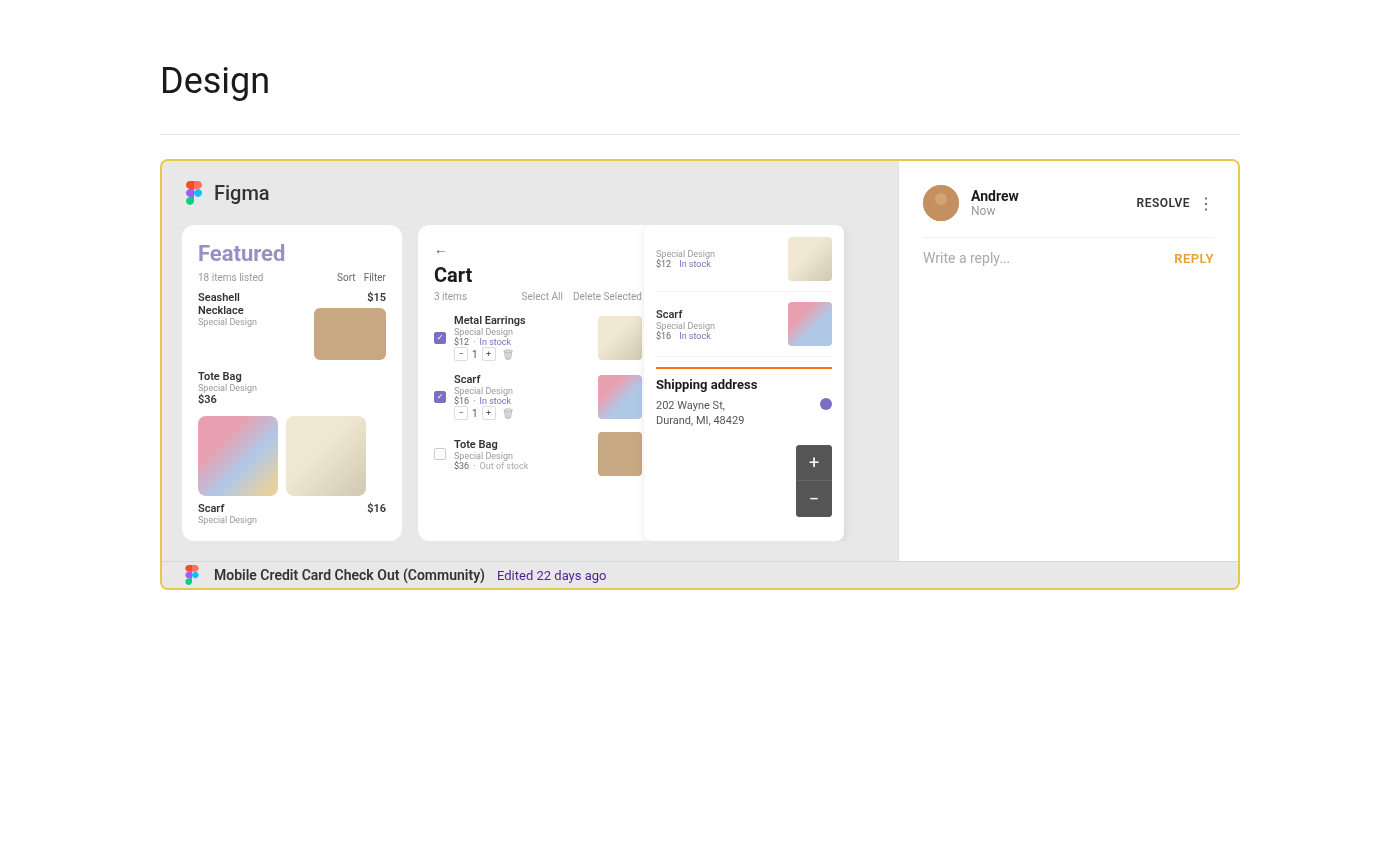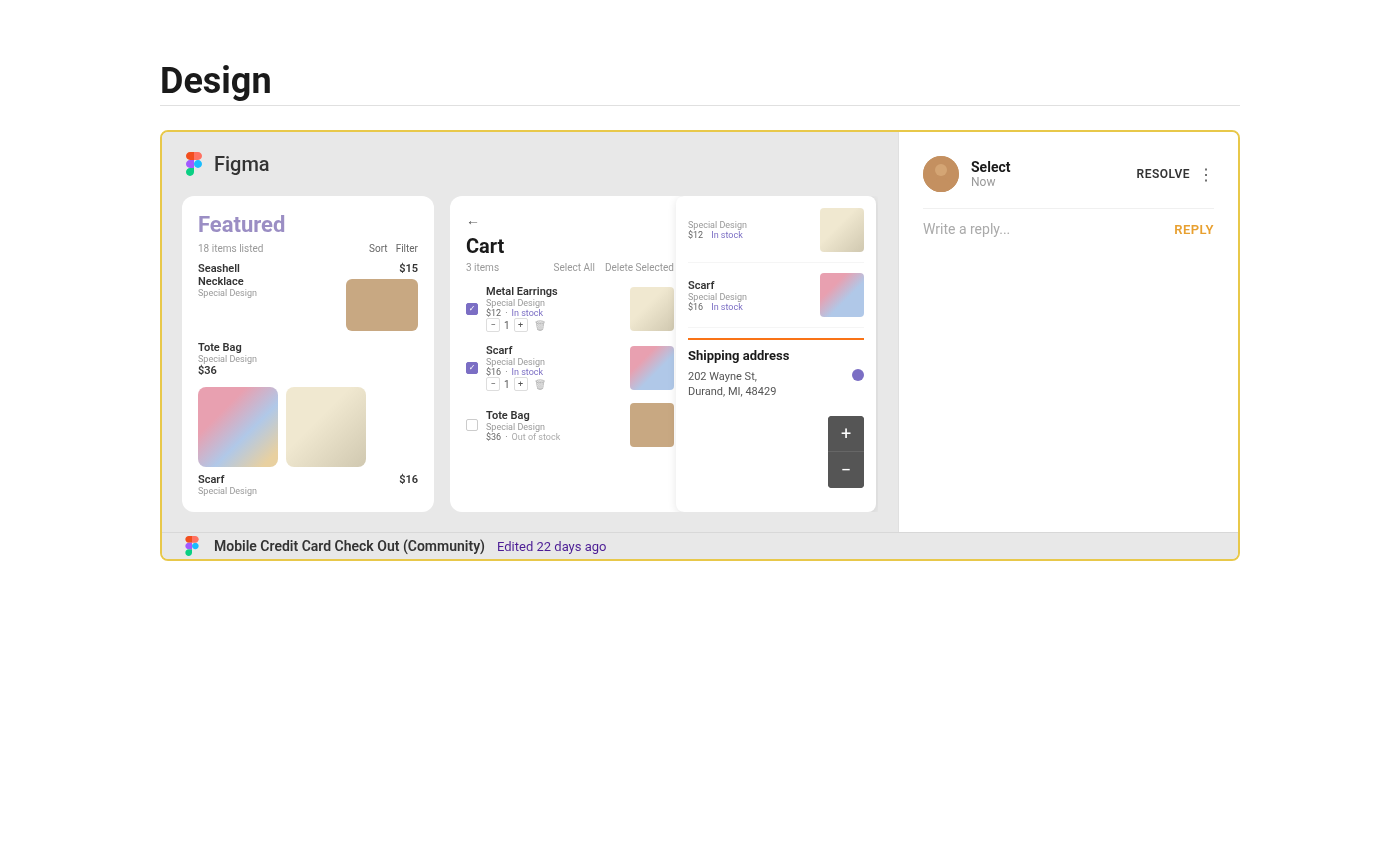--- a/index.html
+++ b/index.html
@@ -10,23 +10,23 @@
       width: 1400px;
       min-height: 850px;
     }
 
     .page-container {
       padding: 60px 160px;
     }
 
     .page-title {
       font-size: 36px;
-      font-weight: 700;
+      font-weight: 400;
       color: #1a1a1a;
-      margin-bottom: 3px;
+      margin-bottom: 32px;
     }
 
     .divider {
       height: 1px;
       background: #e0e0e0;
       margin-bottom: 24px;
     }
 
     .main-card {
       border: 2px solid #e8c84a;
@@ -74,21 +74,21 @@
       gap: 16px;
       flex: 1;
       overflow: hidden;
     }
 
     
     .screen-left {
       background: #fff;
       border-radius: 12px;
       padding: 16px;
-      width: 252px;
+      width: 220px;
       flex-shrink: 0;
       overflow: hidden;
     }
 
     .screen-featured-title {
       font-size: 22px;
       font-weight: 700;
       color: #9b8ec4;
       margin-bottom: 6px;
     }
@@ -671,21 +671,21 @@
             <div class="avatar-face">
 
               <svg width="36" height="36" viewBox="0 0 36 36">
                 <circle cx="18" cy="18" r="18" fill="#c49060"></circle>
                 <circle cx="18" cy="14" r="6" fill="#d4a574"></circle>
                 <ellipse cx="18" cy="30" rx="10" ry="8" fill="#c49060"></ellipse>
               </svg>
             </div>
           </div>
           <div class="comment-user-info">
-            <div class="comment-username">Select</div>
+            <div class="comment-username">Andrew</div>
             <div class="comment-time">Now</div>
           </div>
           <div class="comment-actions">
             <span class="resolve-btn">RESOLVE</span>
             <span class="more-icon">⋮</span>
           </div>
         </div>
 
 
         <div class="reply-area">

